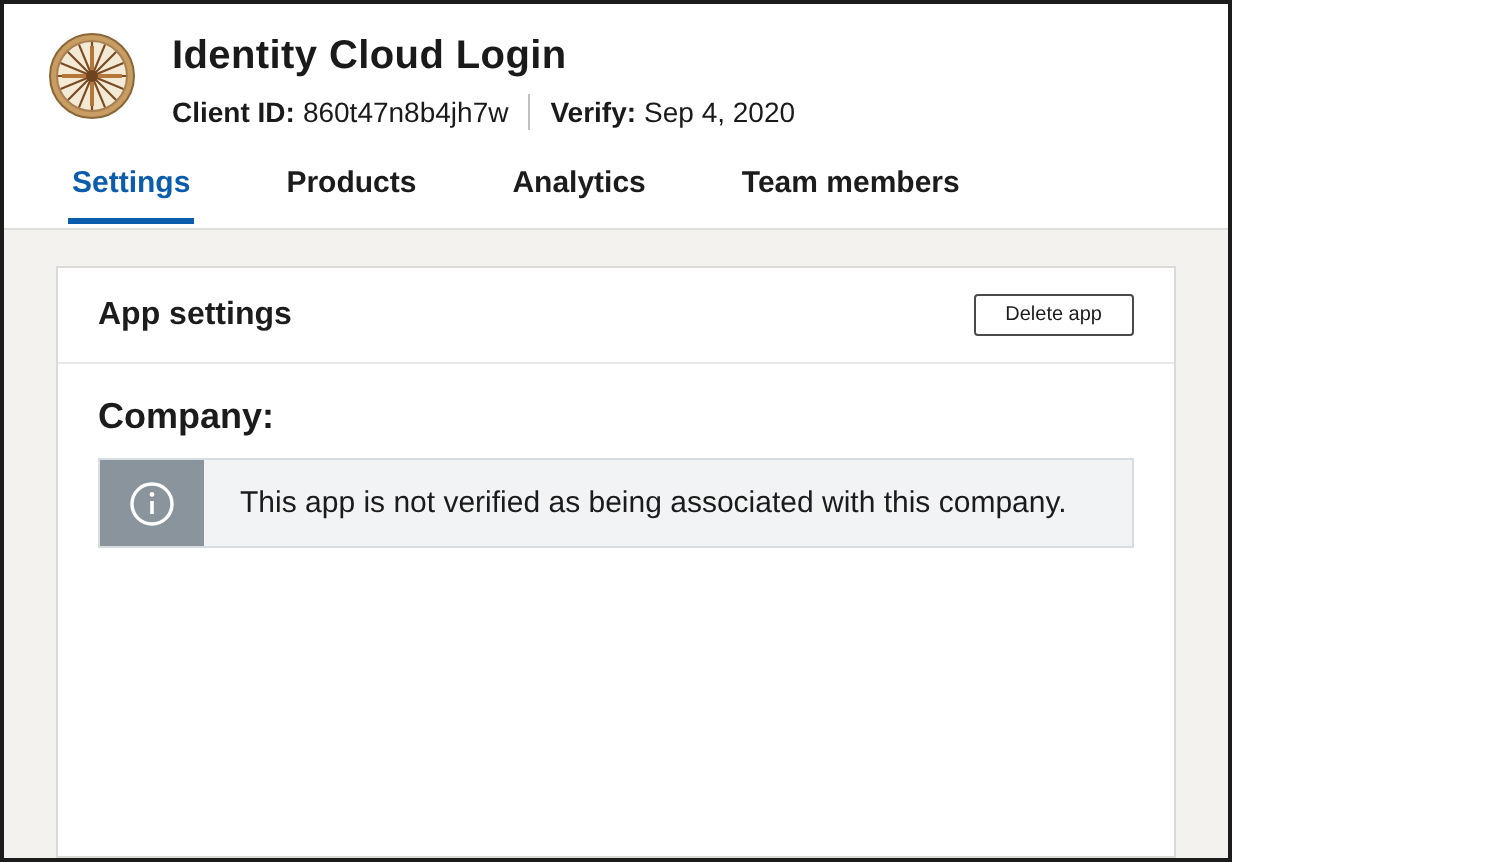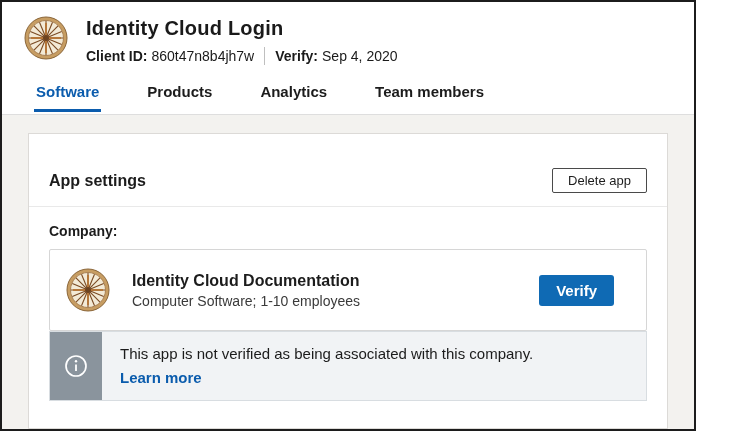--- a/index.html
+++ b/index.html
@@ -3,21 +3,21 @@
 <meta charset="utf-8">
 <style>
   * { box-sizing: border-box; margin: 0; padding: 0; }
   html, body { background:#ffffff; }
   body {
     width: 752px; height: 431px;
     font-family: "Liberation Sans", sans-serif;
     color: #1c1c1c;
   }
   .window {
-    width: 696px; height: 431px;
+    width: 616px; height: 431px;
     border: 2px solid #1c1c1c;
     background: #ffffff;
     display: flex; flex-direction: column;
     overflow: hidden;
   }
 
   
   .app-header {
     display: flex; align-items: flex-start;
     padding: 14px 20px 0 22px; gap: 18px;
@@ -52,31 +52,31 @@
   .main {
     flex: 1; background: #f3f2ef;
     padding: 18px 26px 0;
   }
   .card {
     background: #fff; border: 1px solid #dcdad7;
     height: 100%;
   }
   .card-header {
     display: flex; justify-content: space-between; align-items: center;
-    padding: 13px 20px; border-bottom: 1px solid #e9e9e9; margin-top: 21px;
+    padding: 13px 20px; border-bottom: 1px solid #e9e9e9;
   }
   .card-title { font-size: 16px; font-weight: 700; }
   .delete-btn {
     background: #fff; border: 1px solid #4a4a4a; border-radius: 2px;
-    padding: 4px 15px; font-size: 13px; font-weight: 500;
+    padding: 4px 15px; font-size: 10px; font-weight: 500;
     font-family: "Liberation Sans", sans-serif; color: #1c1c1c; cursor: pointer;
   }
 
   .card-body { padding: 16px 20px; }
-  .company-label { font-size: 14px; font-weight: 700; margin-bottom: 10px; }
+  .company-label { font-size: 18px; font-weight: 700; margin-bottom: 10px; }
 
   .company-row {
     border: 1px solid #d6d6d6; border-radius: 2px;
     padding: 18px 16px; display: flex; align-items: center; gap: 22px;
   }
   .company-logo { width: 44px; height: 44px; flex: 0 0 auto; }
   .company-info { flex: 1; }
   .company-name { font-size: 16px; font-weight: 700; }
   .company-desc { font-size: 14px; color: #3a3a3a; margin-top: 3px; }
   .verify-btn {
@@ -142,59 +142,48 @@
         </span>
         <span class="v-divider"></span>
         <span>
           <span class="meta-label">Verify:</span><span>Sep 4, 2020</span>
         </span>
       </div>
     </div>
   </div>
 
   <div class="tab-bar">
-    <div class="tab active">Software</div>
+    <div class="tab active">Settings</div>
     <div class="tab">Products</div>
     <div class="tab">Analytics</div>
     <div class="tab">Team members</div>
   </div>
 
   <div class="main">
     <div class="card">
 
       <div class="card-header">
         <div class="card-title">App settings</div>
         <button class="delete-btn">Delete app</button>
       </div>
 
       <div class="card-body">
         <div class="company-label">Company:</div>
 
-        <div class="company-row">
-          <svg class="company-logo">
-              <use href="#compass-symbol"></use>
-            </svg>
-          <div class="company-info">
-            <div class="company-name">Identity Cloud Documentation</div>
-            <div class="company-desc">Computer Software; 1-10 employees</div>
-          </div>
-          <button class="verify-btn">Verify</button>
-        </div>
 
         <div class="notice">
           <div class="notice-band">
             <svg width="24" height="24" viewBox="0 0 24 24">
               <circle cx="12" cy="12" r="10" fill="none" stroke="#ffffff" stroke-width="1.7"></circle>
               <line x1="12" y1="10.5" x2="12" y2="17" stroke="#ffffff" stroke-width="1.8"></line>
               <circle cx="12" cy="7.2" r="1.2" fill="#ffffff"></circle>
             </svg>
           </div>
           <div class="notice-content">
             <div class="notice-text">This app is not verified as being associated with this company.</div>
-            <a class="learn-more">Learn more</a>
           </div>
         </div>
       </div>
 
     </div>
   </div>
 
 </div>
 
 </body></html>

